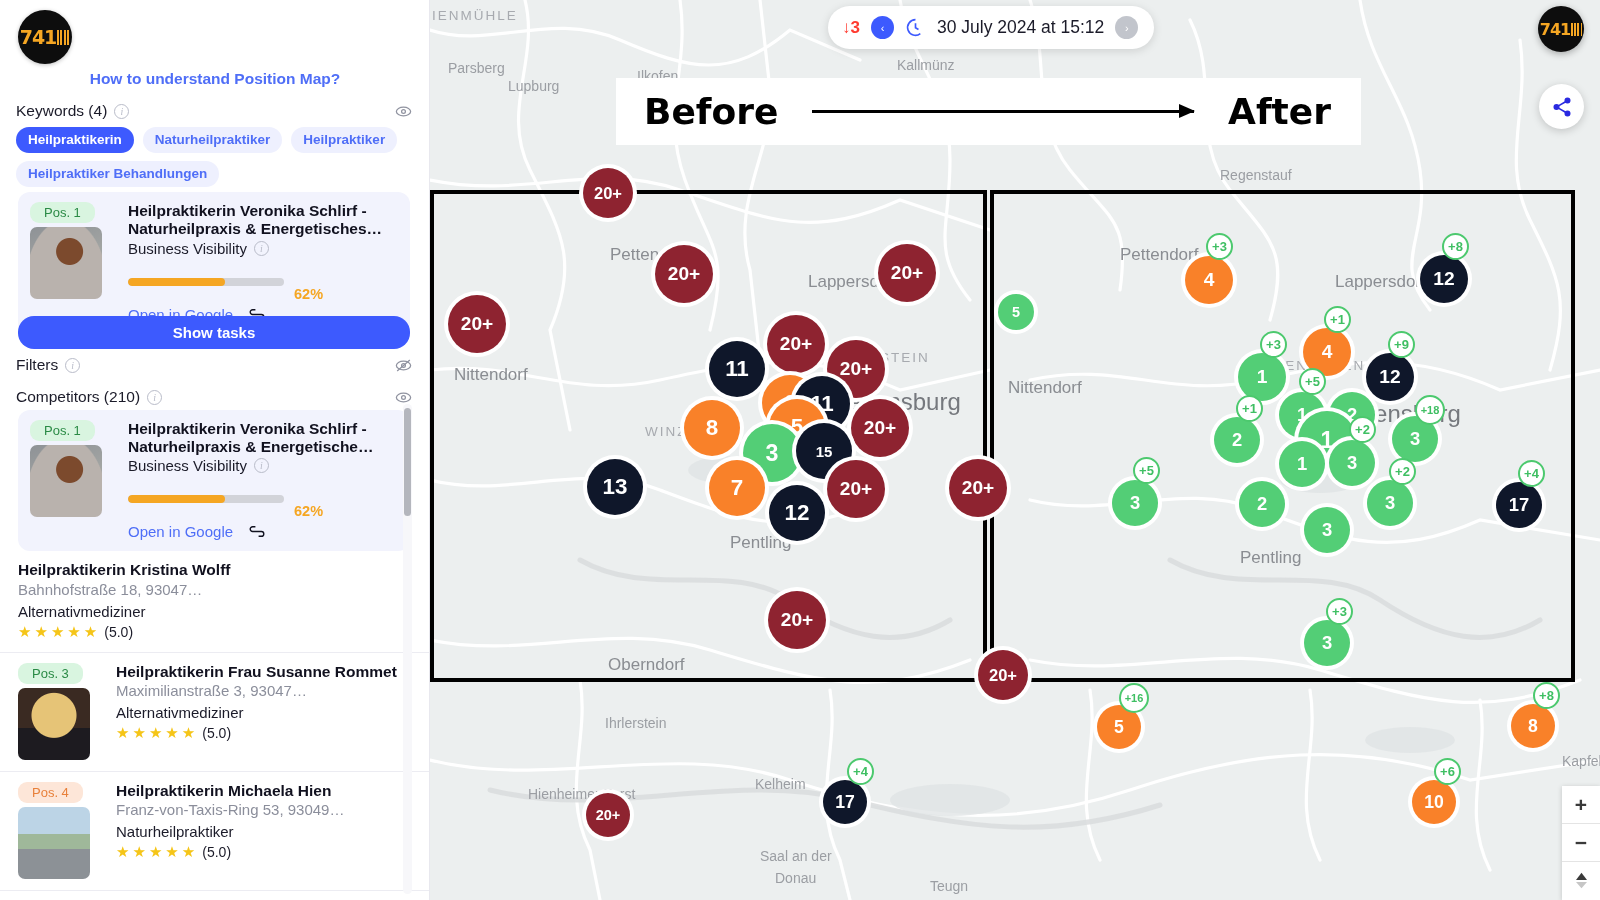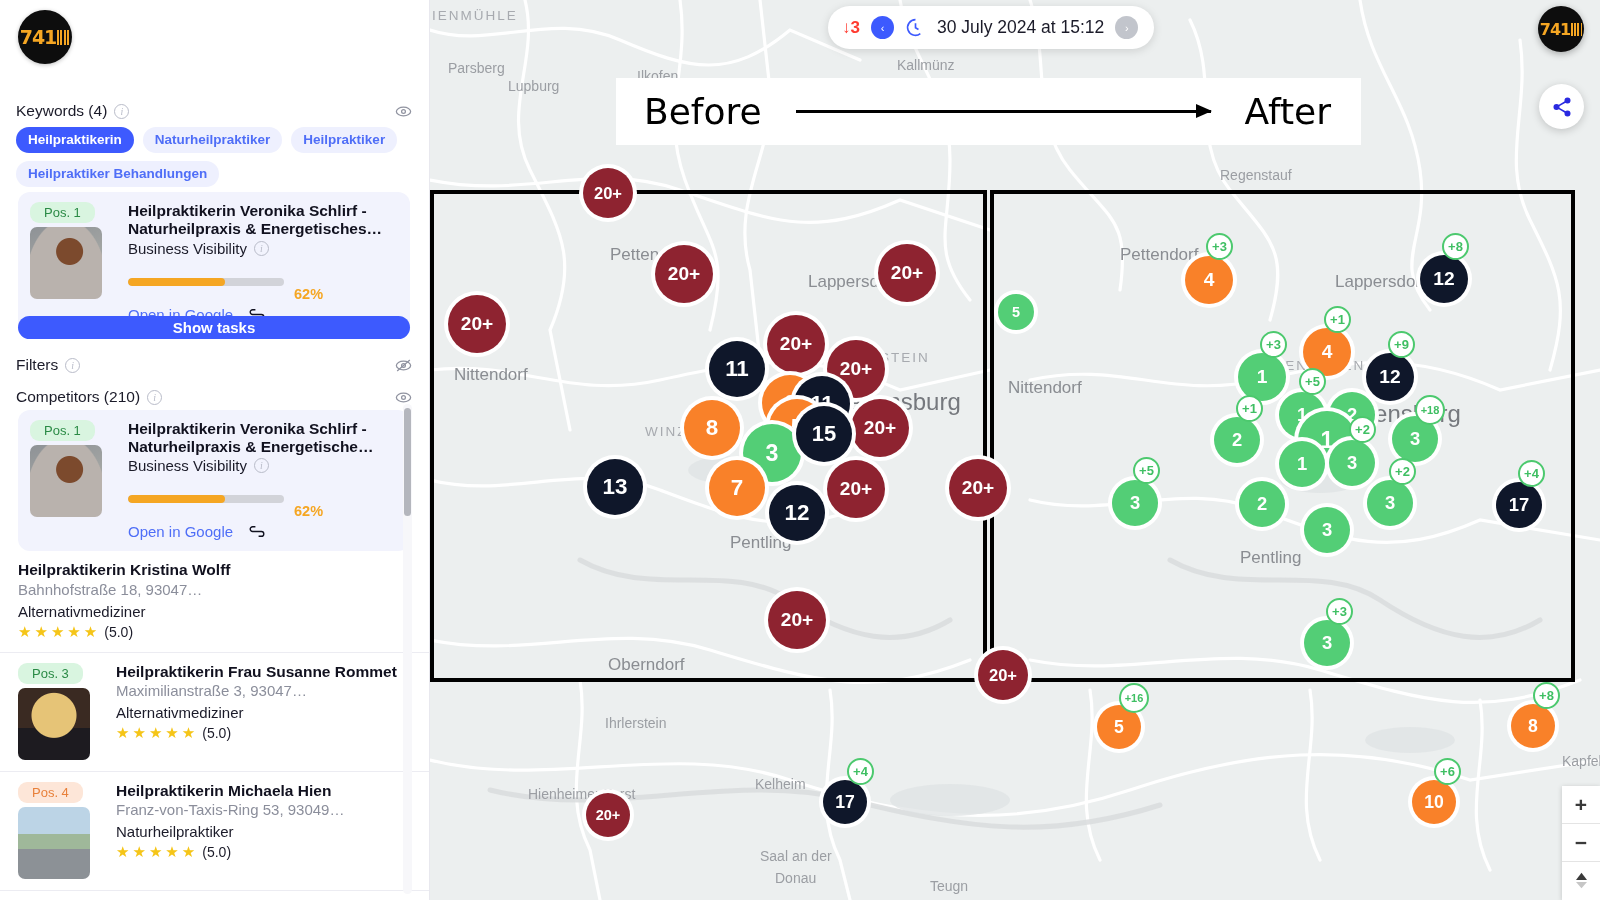--- a/index.html
+++ b/index.html
@@ -96,21 +96,21 @@
     margin-bottom: 3px;
   }
   .biz-sub { display: flex; align-items: center; font-size: 15px; color: #1b1b29; margin: 2px 0 5px; }
   .progress-row { display: flex; align-items: center; gap: 10px; margin-bottom: 4px; }
   .progress-track { flex: 1; height: 8px; border-radius: 5px; background: #d2d3d9; overflow: hidden; max-width: 156px; }
   .progress-fill { height: 100%; background: #f5a623; border-radius: 5px; }
   .progress-val { color: #f5a623; font-weight: 700; font-size: 14.5px; margin-top: 24px; }
   .open-google { color: #4f6ef7; font-size: 15px; display: flex; align-items: center; gap: 16px; cursor: pointer; }
 
   #show-tasks {
-    position: absolute; top: 316px; left: 18px; width: 392px; height: 23px;
+    position: absolute; top: 316px; left: 18px; width: 392px; height: 33px;
     background: #3d5afe; color: #fff; border: none; border-radius: 16px;
     font-size: 15px; font-weight: 700; cursor: pointer;
     font-family: "Liberation Sans", sans-serif;
   }
   #filters-head { position: absolute; top: 354px; left: 0; right: 0; height: 22px; }
   #competitors-head { position: absolute; top: 386px; left: 0; right: 0; height: 22px; }
 
   
   #complist {
     position: absolute; top: 410px; left: 0; width: 430px; height: 490px;
@@ -162,21 +162,21 @@
     font-size: 11px; cursor: pointer;
   }
   .nav-circ.grey { background: #c2c5cc; }
   #date-text { font-size: 17.5px; color: #1b1b29; }
 
   
   #ba-banner {
     position: absolute; top: 78px; left: 186px; width: 745px; height: 67px;
     background: #fff; display: flex; align-items: center; z-index: 25;
   }
-  .ba-word { font-size: 36px; font-weight: 400; color: #000; font-family: "DejaVu Sans", sans-serif; }
+  .ba-word { font-size: 36px; font-weight: 700; color: #000; font-family: "DejaVu Sans", sans-serif; }
   #ba-arrow { flex: 1; height: 3px; background: #000; position: relative; margin: 0 34px; }
   #ba-arrow::after {
     content: ""; position: absolute; right: -1px; top: -6px;
     border-left: 16px solid #000; border-top: 7.5px solid transparent;
     border-bottom: 7.5px solid transparent;
   }
 
   
   .frame {
     position: absolute; top: 190px; height: 492px; border: 4px solid #000;
@@ -233,20 +233,21 @@
 
 <div id="app">
 
   <aside id="sidebar">
 
     <div class="logo-badge">
       <span class="txt">741</span>
         <span class="bars"></span>
     </div>
 
+    <div class="howto">How to understand Position Map?</div>
 
     <div class="sec-head" id="keywords-head">
       <span class="lbl">Keywords (4)</span>
       <span class="info-i">i</span>
       <span class="spacer"></span>
       <svg class="eye" viewBox="0 0 24 24" fill="none" stroke="#9093a0" stroke-width="1.6">
         <ellipse cx="12" cy="12" rx="9" ry="5.5"></ellipse>
           <circle cx="12" cy="12" r="2.4"></circle>
       </svg>
     </div>
@@ -459,21 +460,21 @@
         <div class="mk dark" style="width: 58px; height: 58px; left: 448px; top: 244px; font-size: 19.14px;">20+</div>
         <div class="mk dark" style="width: 58px; height: 58px; left: 337px; top: 315px; font-size: 19.14px;">20+</div>
         <div class="mk dark" style="width: 58px; height: 58px; left: 397px; top: 340px; font-size: 19.14px;">20+</div>
         <div class="mk pink" style="width: 56px; height: 56px; left: 279px; top: 341px; font-size: 22.4px;">11</div>
         <div class="mk orange" style="width: 56px; height: 56px; left: 332px; top: 375px; font-size: 22.4px;">6</div>
         <div class="mk pink" style="width: 56px; height: 56px; left: 364px; top: 376px; font-size: 22.4px;">11</div>
         <div class="mk orange" style="width: 56px; height: 56px; left: 254px; top: 400px; font-size: 22.4px;">8</div>
         <div class="mk orange" style="width: 56px; height: 56px; left: 339px; top: 399px; font-size: 22.4px;">5</div>
         <div class="mk dark" style="width: 58px; height: 58px; left: 421px; top: 399px; font-size: 19.14px;">20+</div>
         <div class="mk green" style="width: 58px; height: 58px; left: 313px; top: 424px; font-size: 23.2px;">3</div>
-        <div class="mk pink" style="width: 56px; height: 56px; left: 366px; top: 406px; font-size: 22px;">15</div>
+        <div class="mk pink" style="width: 56px; height: 56px; left: 366px; top: 423px; font-size: 15px;">15</div>
         <div class="mk pink" style="width: 56px; height: 56px; left: 157px; top: 459px; font-size: 22.4px;">13</div>
         <div class="mk orange" style="width: 56px; height: 56px; left: 279px; top: 460px; font-size: 22.4px;">7</div>
         <div class="mk dark" style="width: 58px; height: 58px; left: 397px; top: 460px; font-size: 19.14px;">20+</div>
         <div class="mk dark" style="width: 58px; height: 58px; left: 519px; top: 459px; font-size: 19.14px;">20+</div>
         <div class="mk pink" style="width: 56px; height: 56px; left: 339px; top: 485px; font-size: 22.4px;">12</div>
         <div class="mk dark" style="width: 58px; height: 58px; left: 338px; top: 591px; font-size: 19.14px;">20+</div>
         <div class="mk dark" style="width: 44px; height: 44px; left: 156px; top: 793px; font-size: 14.52px;">20+</div>
         <div class="mk pink" style="width: 44px; height: 44px; left: 393px; top: 780px; font-size: 17.6px;">17</div>
         <div class="delta" style="width: 27px; height: 27px; left: 417px; top: 758px; font-size: 13px;">+4</div>
         <div class="mk dark" style="width: 50px; height: 50px; left: 153px; top: 168px; font-size: 16.5px;">20+</div>

